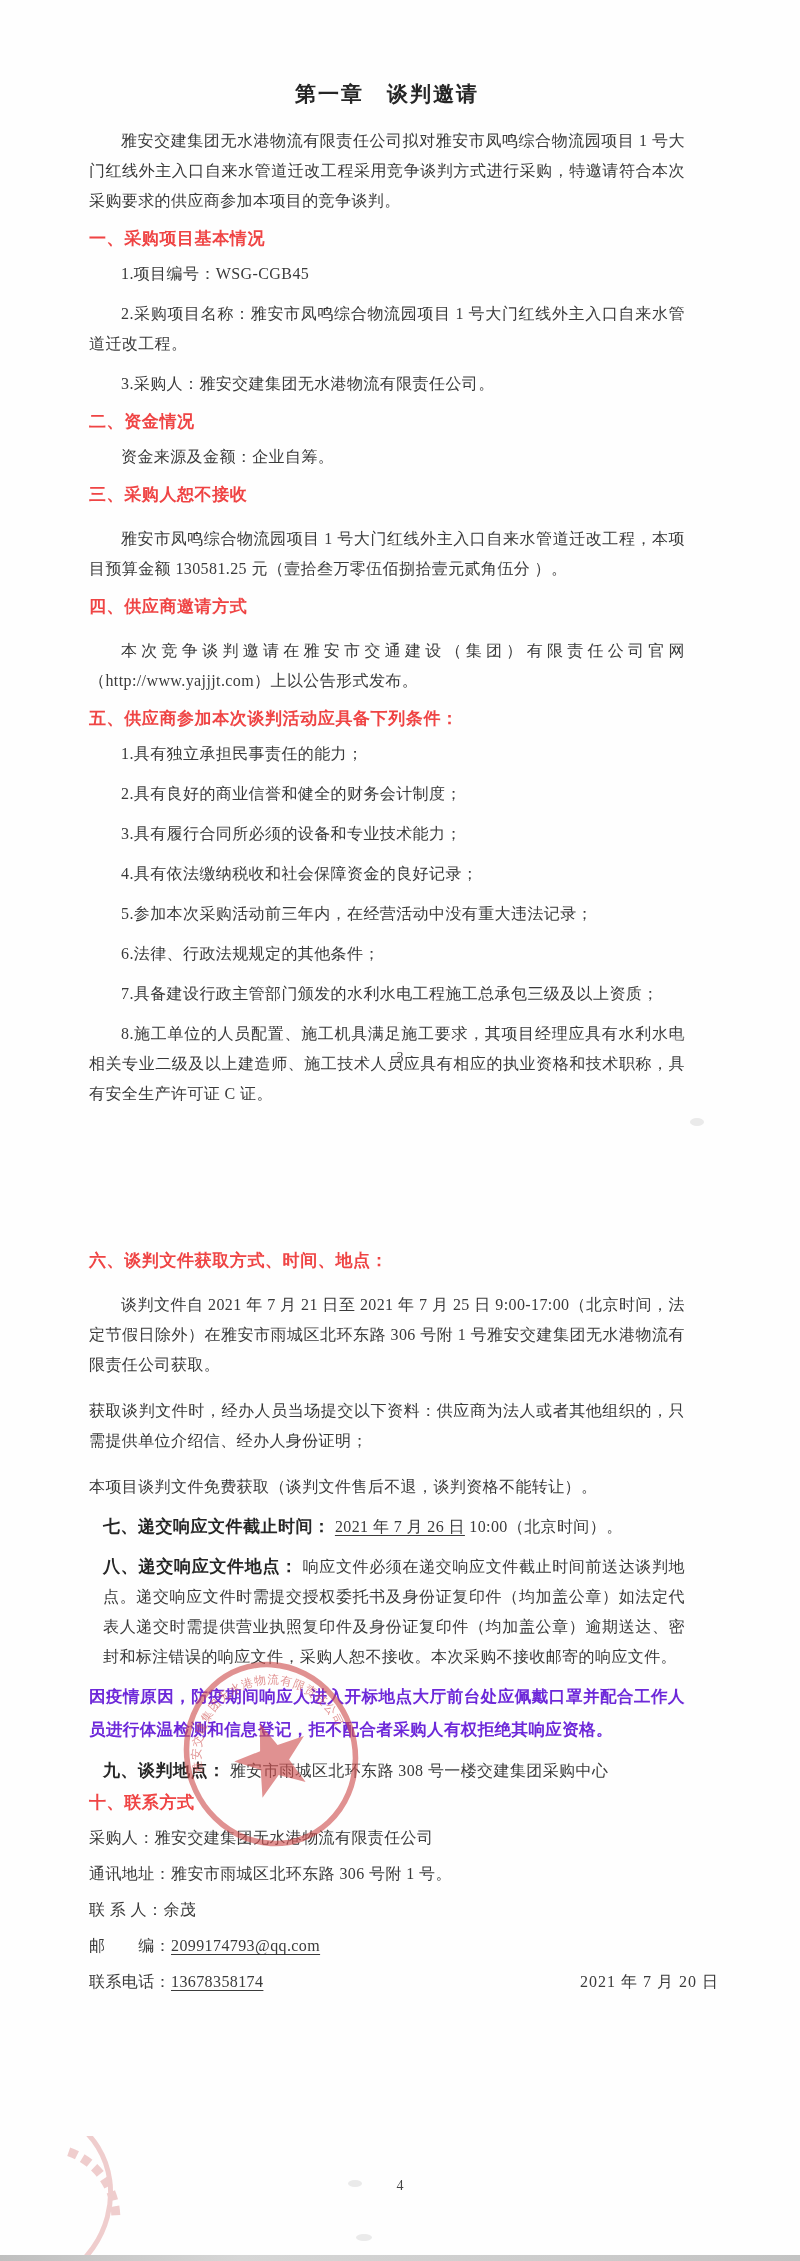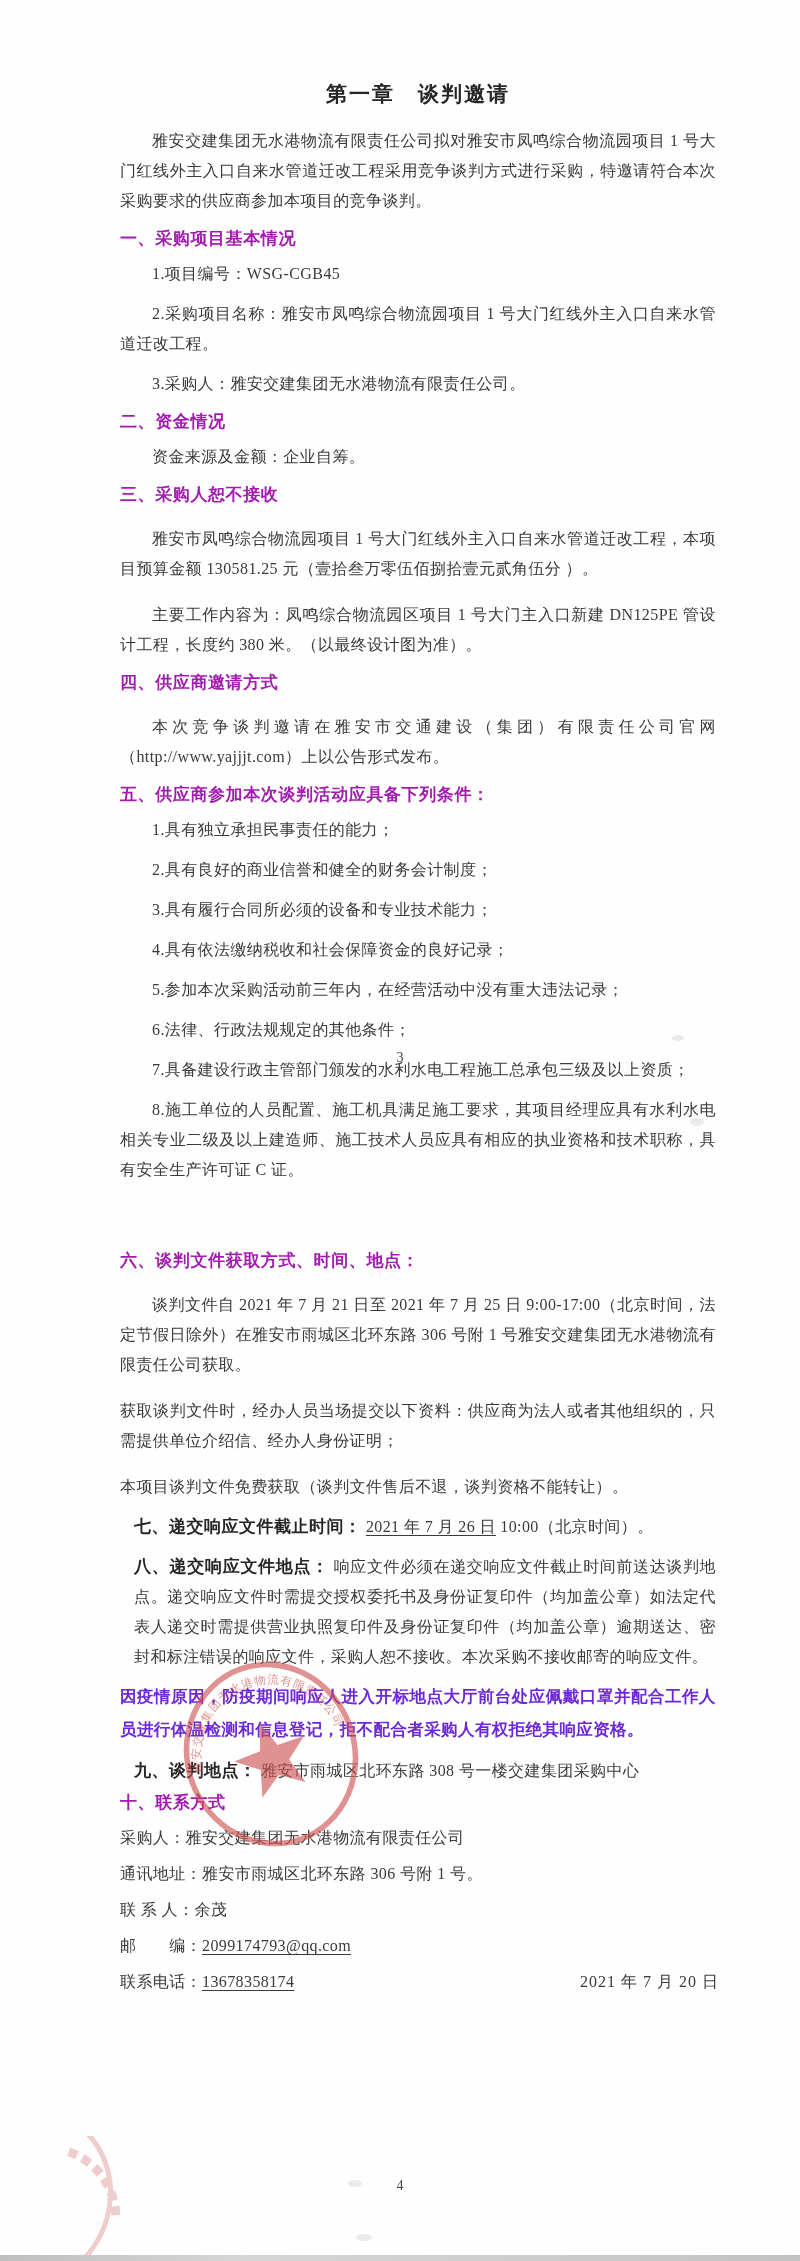--- a/index.html
+++ b/index.html
@@ -1,26 +1,26 @@
 <!DOCTYPE html>
 <html><head>
 <meta charset="utf-8">
 <style>
   html,body{margin:0;padding:0;background:#ffffff;}
   #scan{position:relative;width:800px;height:2261px;background:#fefefe;overflow:hidden;
         font-family:"Liberation Serif","DejaVu Serif",serif;color:#3a3a3a;}
-  .content{position:absolute;left:120px;width:596px;}
+  .content{position:absolute;left:89px;width:596px;}
   #page1{top:80px;}
   #page2{top:1238px;}
   .doc-title{text-align:center;font-size:21px;font-weight:bold;color:#262626;
              letter-spacing:2px;margin:0 0 18px 0;}
   .para{font-size:16px;line-height:30px;text-align:justify;margin:16px 0 6px 0;
         text-indent:2em;letter-spacing:0.4px;}
   .para.noindent{text-indent:0;}
-  .sec-h{font-size:17px;font-weight:bold;color:#a21caf;margin:10px 0 7px 0;
+  .sec-h{font-size:17px;font-weight:bold;color:#ef4444;margin:10px 0 7px 0;
          letter-spacing:0.6px;line-height:26px;}
   .item{font-size:16px;line-height:30px;text-align:justify;margin:4px 0 10px 0;
         letter-spacing:0.4px;}
   .item-first{text-indent:2em;}
   .inline-h{font-size:17px;font-weight:bold;color:#262626;letter-spacing:0.5px;}
   .inline-row{font-size:16px;line-height:30px;text-align:justify;margin:10px 0 8px 14px;
               letter-spacing:0.4px;}
   .u{text-decoration:underline;text-underline-offset:3px;}
   .bold-notice{font-size:16.5px;font-weight:bold;color:#6d28d9;line-height:33px;
                text-align:justify;margin:2px 0 8px 0;letter-spacing:0.4px;}
@@ -48,21 +48,20 @@
     <div class="sec-h">一、采购项目基本情况</div>
     <div class="item item-first">1.项目编号：WSG-CGB45</div>
     <div class="item item-first">2.采购项目名称：雅安市凤鸣综合物流园项目 1 号大门红线外主入口自来水管道迁改工程。</div>
     <div class="item item-first">3.采购人：雅安交建集团无水港物流有限责任公司。</div>
 
     <div class="sec-h">二、资金情况</div>
     <div class="item item-first">资金来源及金额：企业自筹。</div>
 
     <div class="sec-h">三、采购人恕不接收</div>
     <p class="para">雅安市凤鸣综合物流园项目 1 号大门红线外主入口自来水管道迁改工程，本项目预算金额 130581.25 元（壹拾叁万零伍佰捌拾壹元贰角伍分 ）。</p>
-    <p class="para">主要工作内容为：凤鸣综合物流园区项目 1 号大门主入口新建 DN125PE 管设计工程，长度约 380 米。（以最终设计图为准）。</p>
 
     <div class="sec-h">四、供应商邀请方式</div>
     <p class="para">本次竞争谈判邀请在雅安市交通建设（集团）有限责任公司官网（http://www.yajjjt.com）上以公告形式发布。</p>
 
     <div class="sec-h">五、供应商参加本次谈判活动应具备下列条件：</div>
     <div class="item item-first">1.具有独立承担民事责任的能力；</div>
     <div class="item item-first">2.具有良好的商业信誉和健全的财务会计制度；</div>
     <div class="item item-first">3.具有履行合同所必须的设备和专业技术能力；</div>
     <div class="item item-first">4.具有依法缴纳税收和社会保障资金的良好记录；</div>
     <div class="item item-first">5.参加本次采购活动前三年内，在经营活动中没有重大违法记录；</div>

